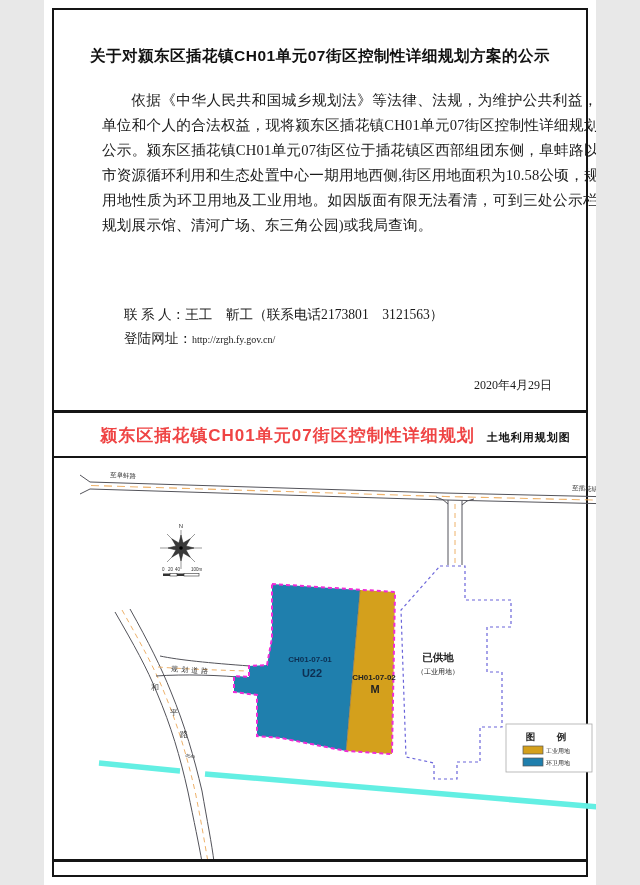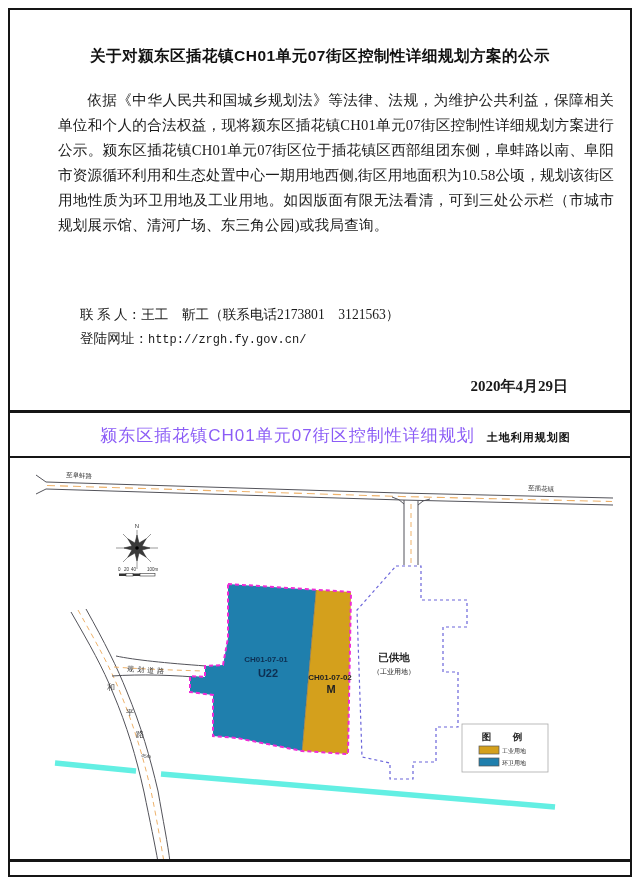--- a/index.html
+++ b/index.html
@@ -1,47 +1,47 @@
 <!DOCTYPE html>
 <html><head>
 <meta charset="utf-8">
 <style>
   html,body{margin:0;padding:0;background:#e8e8e8;}
   .page{
-    position:relative;width:640px;height:885px;background:#ffffff;
+    position:relative;width:552px;height:885px;background:#ffffff;
     margin:0 auto;overflow:hidden;
     font-family:"Liberation Serif", serif;color:#1a1a1a;
   }
   .page-border{position:absolute;left:8px;top:8px;right:8px;bottom:8px;
     border:2px solid #151515;pointer-events:none;}
   .notice-title{
     position:absolute;top:46px;left:20px;right:20px;text-align:center;
     font-family:"Liberation Sans", sans-serif;font-weight:bold;font-size:15.5px;
     letter-spacing:.5px;color:#111;
   }
   .body-text{position:absolute;top:88px;left:58px;width:556px;}
   .body-text p{
     margin:0;font-size:14.6px;line-height:25px;text-align:justify;
     text-indent:2em;letter-spacing:.2px;
   }
   .contact{position:absolute;top:303px;left:80px;font-size:13.6px;line-height:23.5px;}
   .contact .row{white-space:pre;}
-  .contact .url{font-family:Liberation Mono, monospace;font-size:12px;}
-  .notice-date{position:absolute;top:377px;right:72px;font-size:15px;font-weight:bold;}
+  .contact .url{font-family:Liberation Serif, serif;font-size:10px;}
+  .notice-date{position:absolute;top:377px;right:44px;font-size:12px;}
   .rule{position:absolute;left:8px;right:8px;background:#151515;}
   .rule-map-top{top:410px;height:3px;}
   .rule-map-mid{top:456px;height:2px;}
   .rule-map-bottom{top:859px;height:3px;}
   .map-titlebar{
     position:absolute;top:414px;left:10px;right:10px;height:42px;
     display:flex;align-items:baseline;justify-content:center;gap:12px;
     background:#ffffff;padding-top:10px;box-sizing:border-box;
   }
-  .map-title{font-family:"Liberation Sans", sans-serif;font-weight:normal;
-    font-size:17px;letter-spacing:1px;color:#8b5cf6;margin-left:31px;}
+  .map-title{font-family:"Liberation Sans", sans-serif;font-weight:bold;
+    font-size:17px;letter-spacing:1px;color:#ef4444;margin-left:31px;}
   .map-subtitle{font-family:"Liberation Sans", sans-serif;font-weight:bold;
     font-size:11px;letter-spacing:1px;color:#111;text-align:right;}
   .map-svg{position:absolute;top:459px;left:9px;}
   
   text{font-family:"Liberation Sans", sans-serif;fill:#333;}
   .casing{stroke:#53535a;stroke-width:1;fill:none;}
   .centerline{stroke:#eeb26b;stroke-width:1.1;fill:none;stroke-dasharray:8 5;}
   .centerline-s{stroke:#eeb26b;stroke-width:1;fill:none;stroke-dasharray:5 4;}
   .river{stroke:#63efe3;stroke-width:5.5;fill:none;}
   .f-ind{fill:#d4a01c;}

